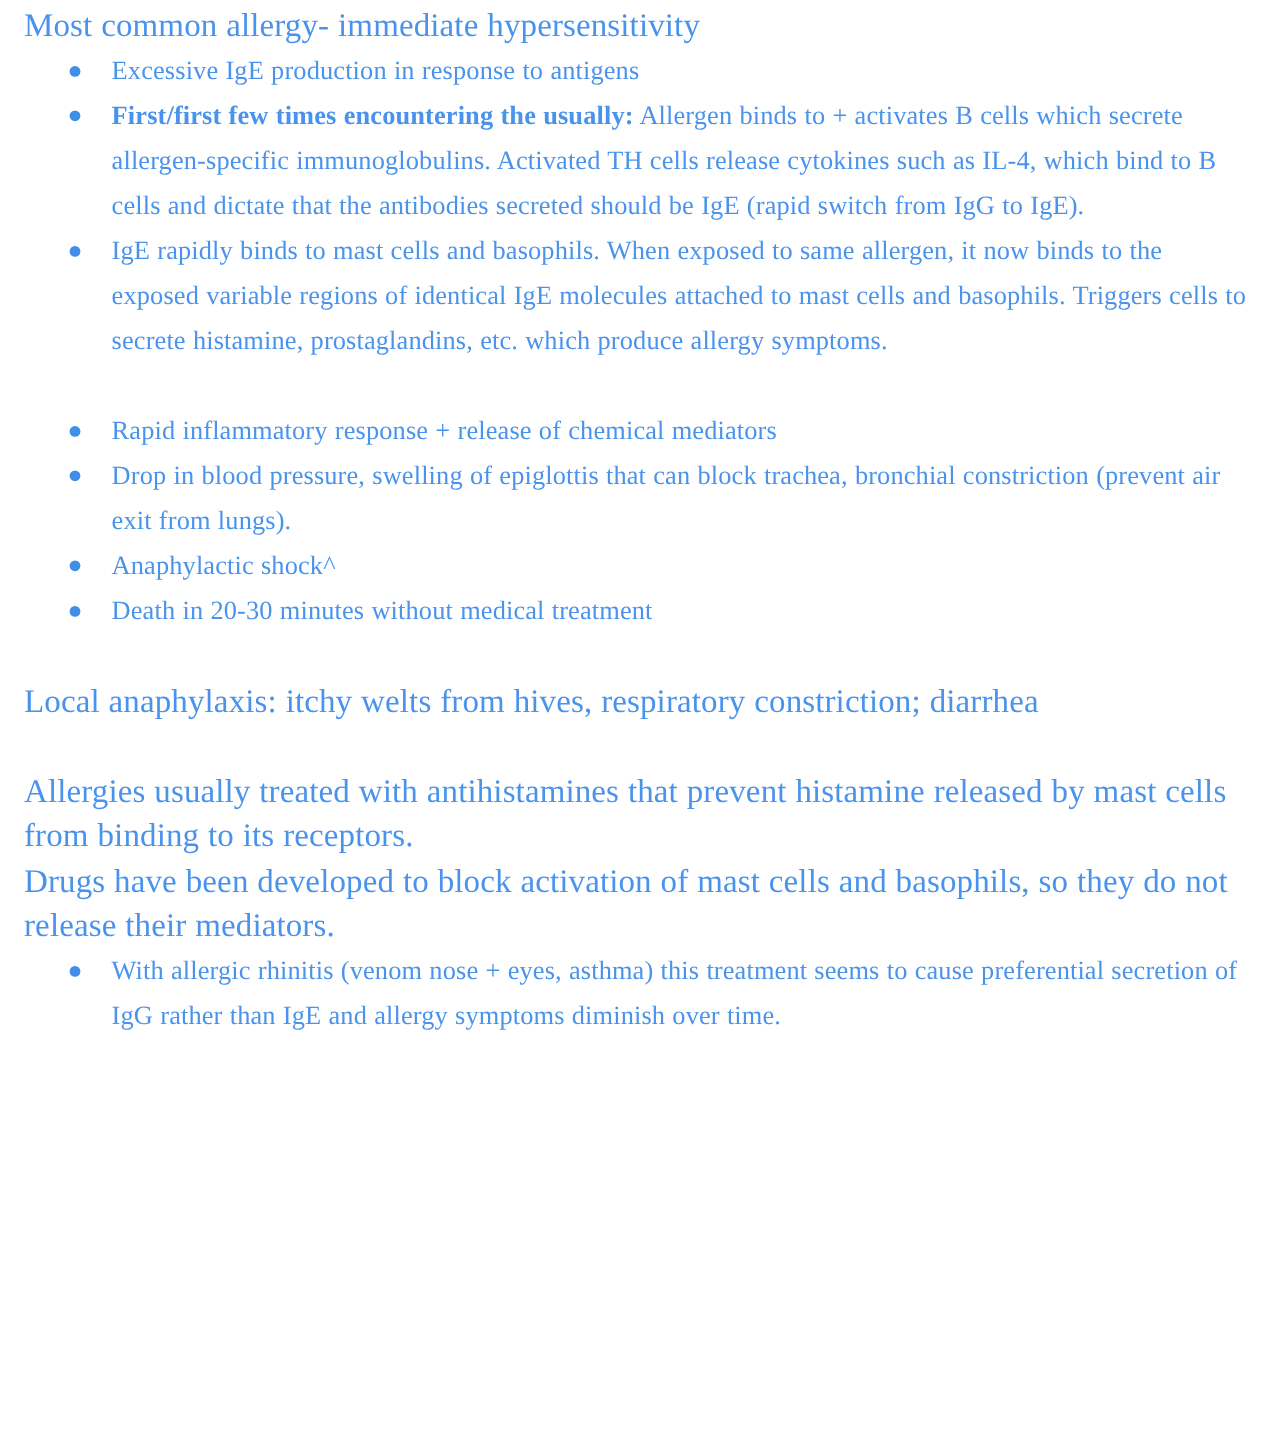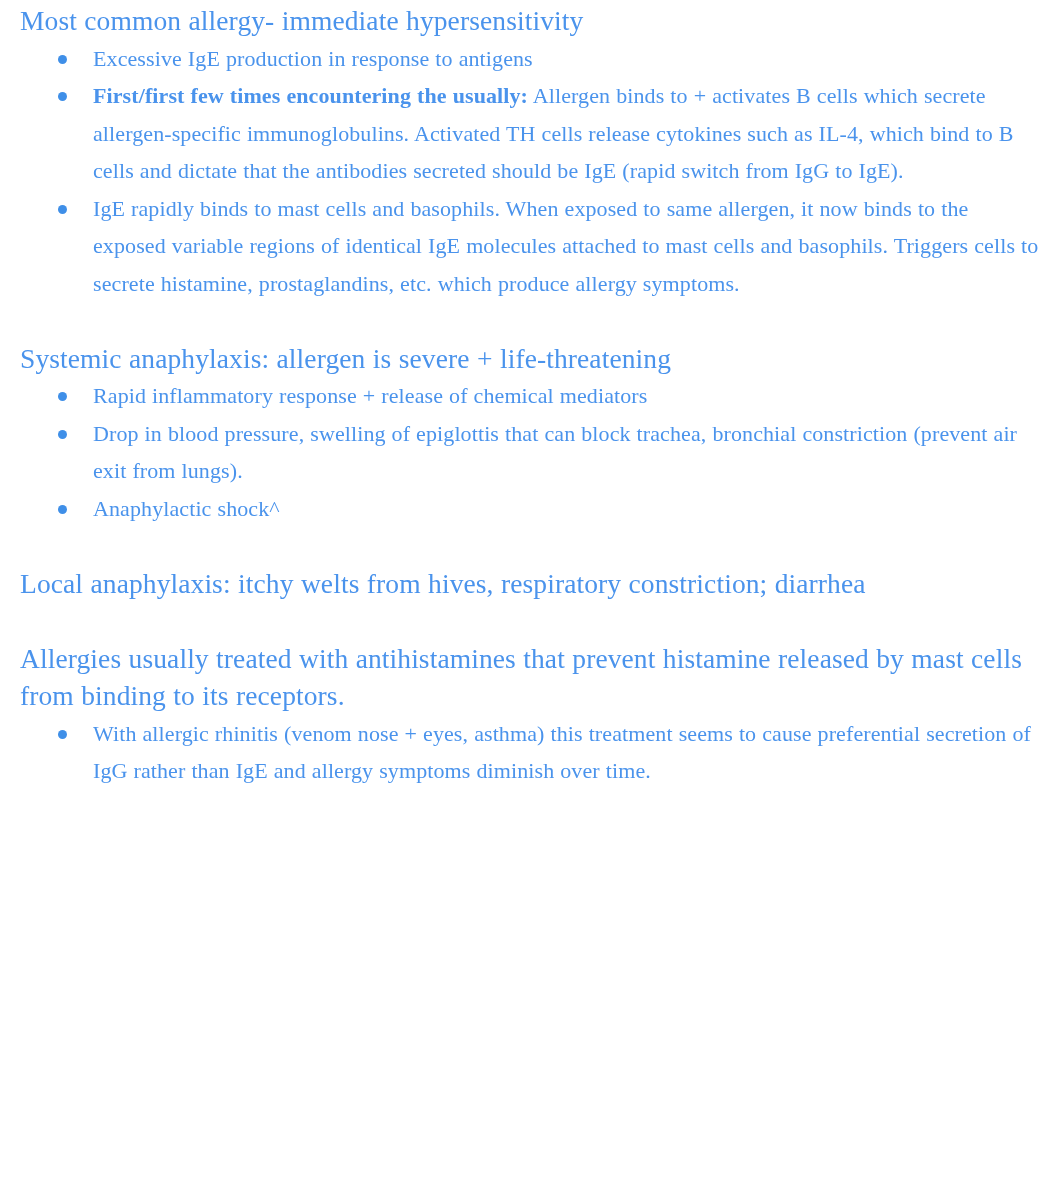--- a/index.html
+++ b/index.html
@@ -110,44 +110,48 @@
         <span class="bullet-text"><span class="lead-bold">First/first few times encountering the usually:</span><span> Allergen binds to + activates B cells which secrete allergen-specific immunoglobulins. Activated TH cells release cytokines such as IL-4, which bind to B cells and dictate that the antibodies secreted should be IgE (rapid switch from IgG to IgE).</span></span>
       </li>
       <li class="bullet-item">
         <span class="bullet-dot"></span>
         <span class="bullet-text">IgE rapidly binds to mast cells and basophils. When exposed to same allergen, it now binds to the exposed variable regions of identical IgE molecules attached to mast cells and basophils. Triggers cells to secrete histamine, prostaglandins, etc. which produce allergy symptoms.</span>
       </li>
     </ul>
 
     <div class="spacer-line"></div>
 
-    <p class="para">Systemic anaphylaxis: allergen is severe + life-threatening</p>
 
     <ul class="bullet-list">
       <li class="bullet-item">
         <span class="bullet-dot"></span>
         <span class="bullet-text">Rapid inflammatory response + release of chemical mediators</span>
       </li>
       <li class="bullet-item">
         <span class="bullet-dot"></span>
         <span class="bullet-text">Drop in blood pressure, swelling of epiglottis that can block trachea, bronchial constriction (prevent air exit from lungs).</span>
       </li>
       <li class="bullet-item">
         <span class="bullet-dot"></span>
         <span class="bullet-text">Anaphylactic shock^</span>
       </li>
+      <li class="bullet-item">
+        <span class="bullet-dot"></span>
+        <span class="bullet-text">Death in 20-30 minutes without medical treatment</span>
+      </li>
     </ul>
 
     <div class="spacer-line"></div>
 
     <p class="para">Local anaphylaxis: itchy welts from hives, respiratory constriction; diarrhea</p>
 
     <div class="spacer-line"></div>
 
     <p class="para">Allergies usually treated with antihistamines that prevent histamine released by mast cells from binding to its receptors.</p>
+    <p class="para">Drugs have been developed to block activation of mast cells and basophils, so they do not release their mediators.</p>
 
     <ul class="bullet-list">
       <li class="bullet-item">
         <span class="bullet-dot"></span>
         <span class="bullet-text">With allergic rhinitis (venom nose + eyes, asthma) this treatment seems to cause preferential secretion of IgG rather than IgE and allergy symptoms diminish over time.</span>
       </li>
     </ul>
 
   </div>
 </div>

